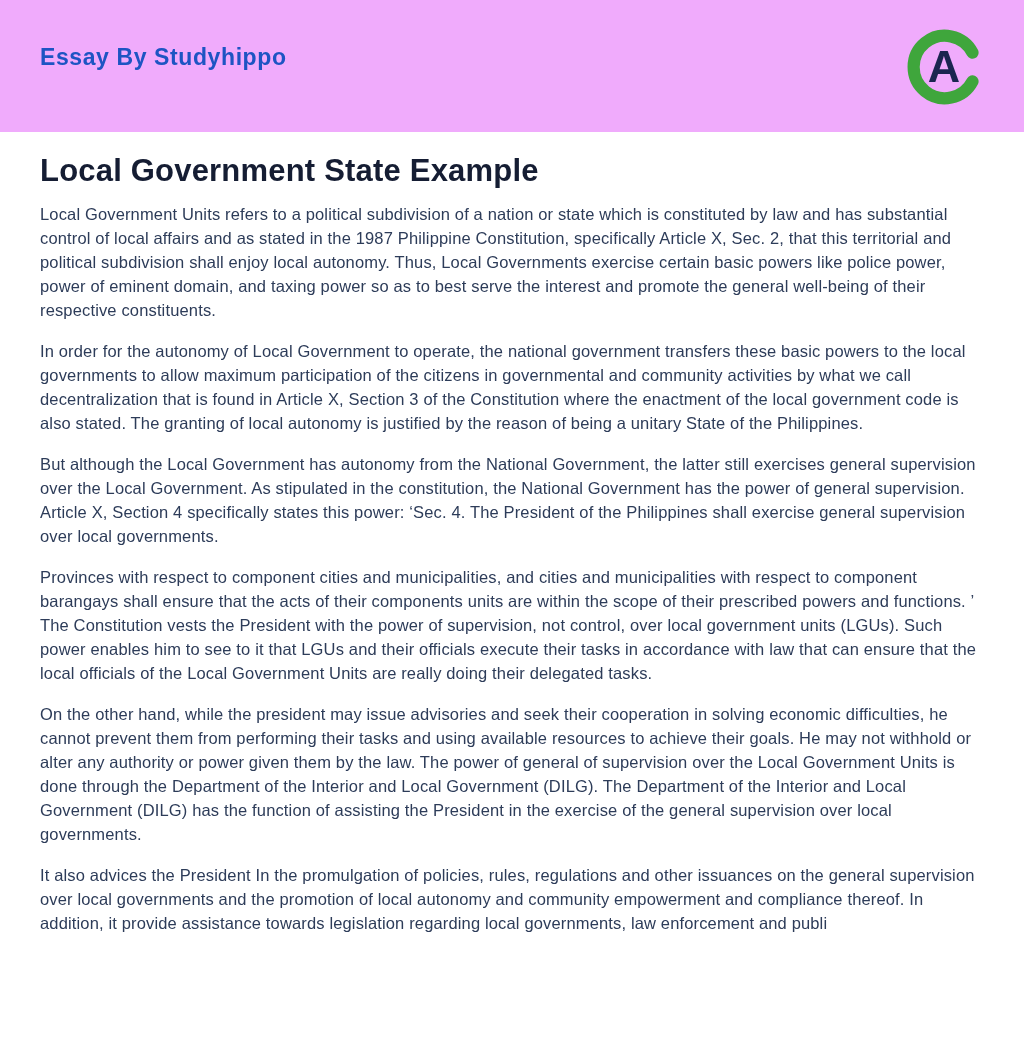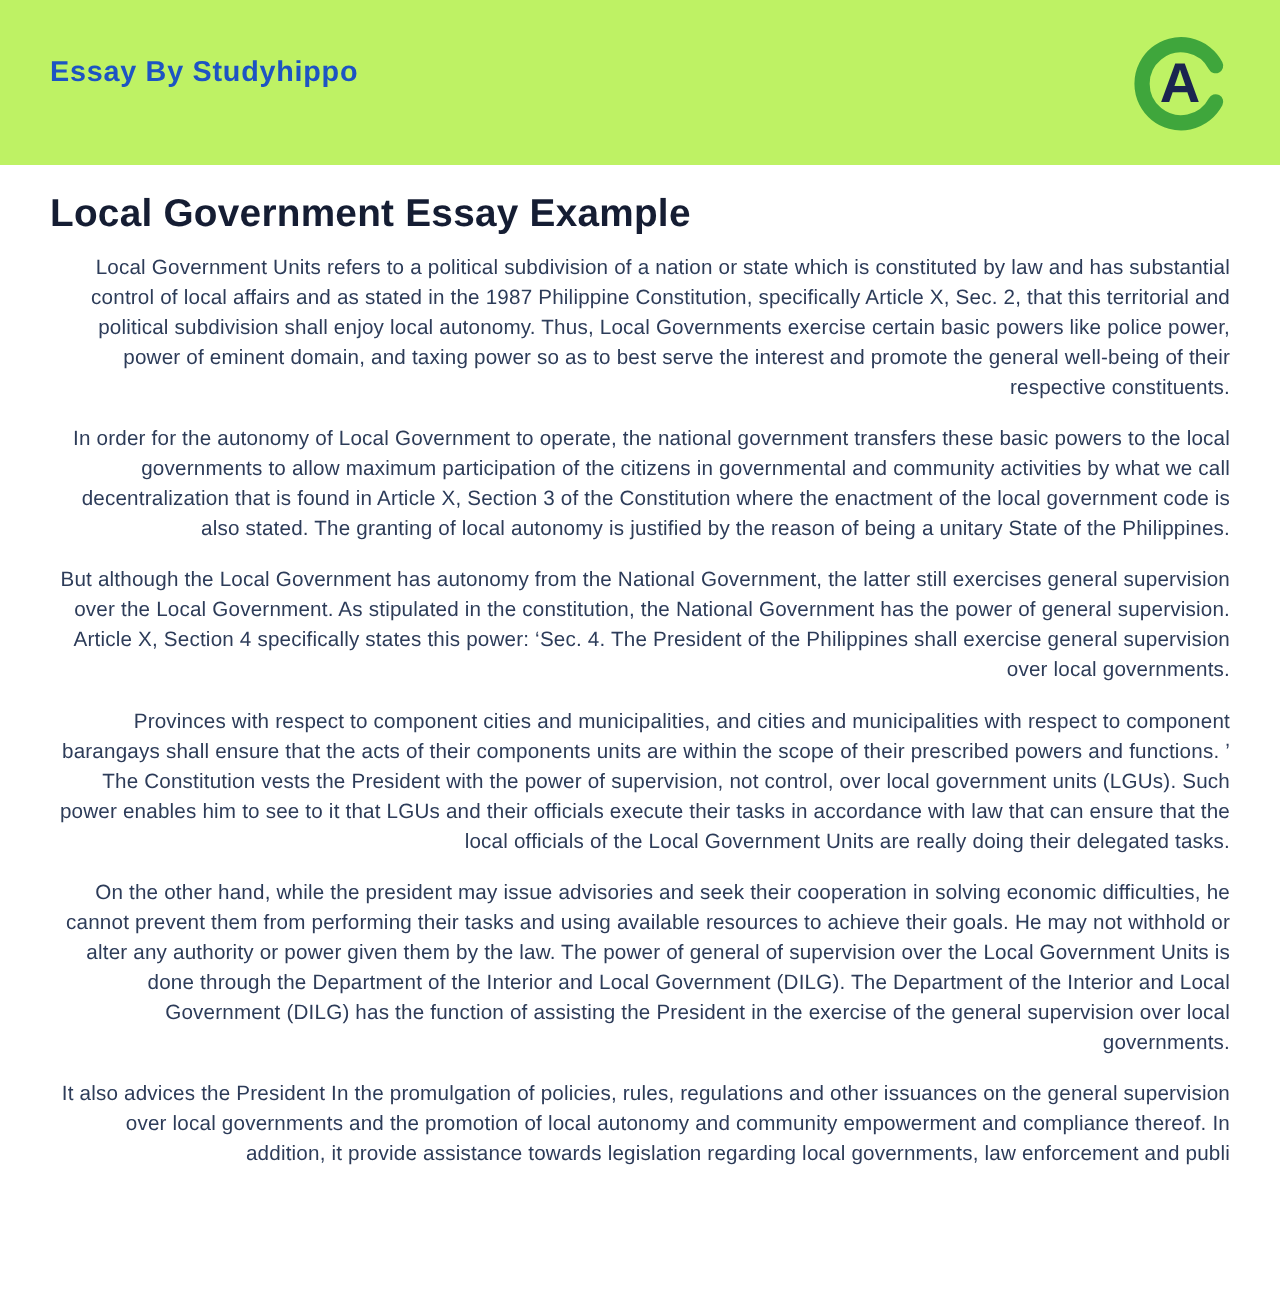--- a/index.html
+++ b/index.html
@@ -6,21 +6,21 @@
   html, body { background: #ffffff; }
   body {
     width: 1024px;
     height: 1051px;
     font-family: "Liberation Sans", sans-serif;
     overflow: hidden;
   }
 
   
   .site-header {
-    background: #bef264;
+    background: #f0abfc;
     padding: 28px 38px 26px 40px;
     display: flex;
     justify-content: space-between;
     align-items: center;
   }
   .header-left { display: flex; flex-direction: column; }
   .header-title {
     color: #1d54c3;
     font-size: 23px;
     font-weight: bold;
@@ -47,40 +47,39 @@
     font-size: 31px;
     font-weight: bold;
     letter-spacing: 0.2px;
   }
   .article p {
     color: #2d3c59;
     font-size: 16.5px;
     line-height: 24px;
     letter-spacing: 0.15px;
     margin-bottom: 17px;
-    text-align: right;
   }
 </style>
 </head>
 <body>
 
 <header class="site-header">
   <div class="header-left">
     <a href="#" class="header-title">Essay By Studyhippo</a>
   </div>
   <div class="logo">
     <svg viewBox="0 0 80 80" width="78" height="78" aria-hidden="true">
       <path d="M 68.2 25.2 A 32 32 0 1 0 68.2 54.8" fill="none" stroke="#3fa63c" stroke-width="12.5" stroke-linecap="round"></path>
       <text x="39" y="55" text-anchor="middle" font-family="Liberation Sans, sans-serif" font-size="46" font-weight="bold" fill="#1b2550">A</text>
     </svg>
   </div>
 </header>
 
 <main class="article">
-  <h1 class="article-title">Local Government Essay Example</h1>
+  <h1 class="article-title">Local Government State Example</h1>
 
   <p>Local Government Units refers to a political subdivision of a nation or state which is constituted by law and has substantial control of local affairs and as stated in the 1987 Philippine Constitution, specifically Article X, Sec. 2, that this territorial and political subdivision shall enjoy local autonomy. Thus, Local Governments exercise certain basic powers like police power, power of eminent domain, and taxing power so as to best serve the interest and promote the general well-being of their respective constituents.</p>
   <p>In order for the autonomy of Local Government to operate, the national government transfers these basic powers to the local governments to allow maximum participation of the citizens in governmental and community activities by what we call decentralization that is found in Article X, Section 3 of the Constitution where the enactment of the local government code is also stated. The granting of local autonomy is justified by the reason of being a unitary State of the Philippines.</p>
   <p>But although the Local Government has autonomy from the National Government, the latter still exercises general supervision over the Local Government. As stipulated in the constitution, the National Government has the power of general supervision. Article X, Section 4 specifically states this power: ‘Sec. 4. The President of the Philippines shall exercise general supervision over local governments.</p>
   <p>Provinces with respect to component cities and municipalities, and cities and municipalities with respect to component barangays shall ensure that the acts of their components units are within the scope of their prescribed powers and functions. ’ The Constitution vests the President with the power of supervision, not control, over local government units (LGUs). Such power enables him to see to it that LGUs and their officials execute their tasks in accordance with law that can ensure that the local officials of the Local Government Units are really doing their delegated tasks.</p>
   <p>On the other hand, while the president may issue advisories and seek their cooperation in solving economic difficulties, he cannot prevent them from performing their tasks and using available resources to achieve their goals. He may not withhold or alter any authority or power given them by the law. The power of general of supervision over the Local Government Units is done through the Department of the Interior and Local Government (DILG). The Department of the Interior and Local Government (DILG) has the function of assisting the President in the exercise of the general supervision over local governments.</p>
   <p>It also advices the President In the promulgation of policies, rules, regulations and other issuances on the general supervision over local governments and the promotion of local autonomy and community empowerment and compliance thereof. In addition, it provide assistance towards legislation regarding local governments, law enforcement and publi</p>
 </main>
 
 </body></html>

